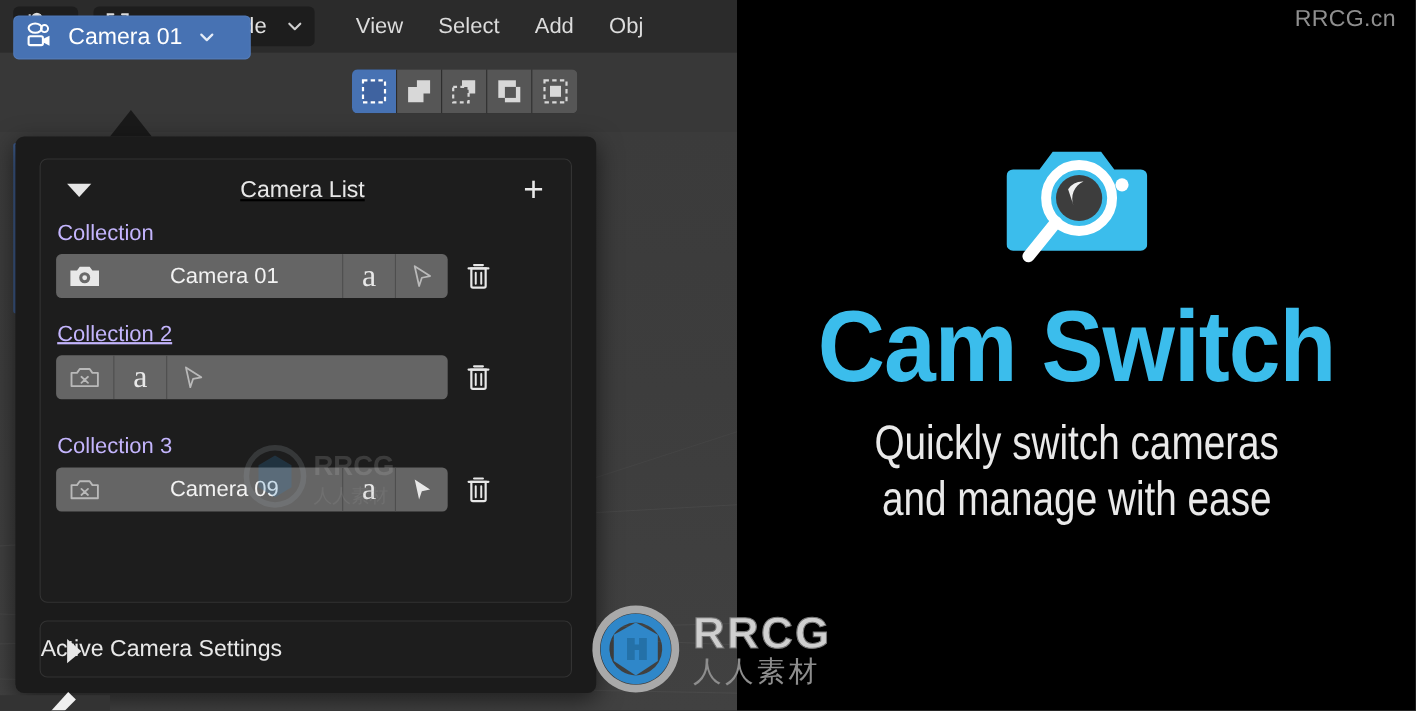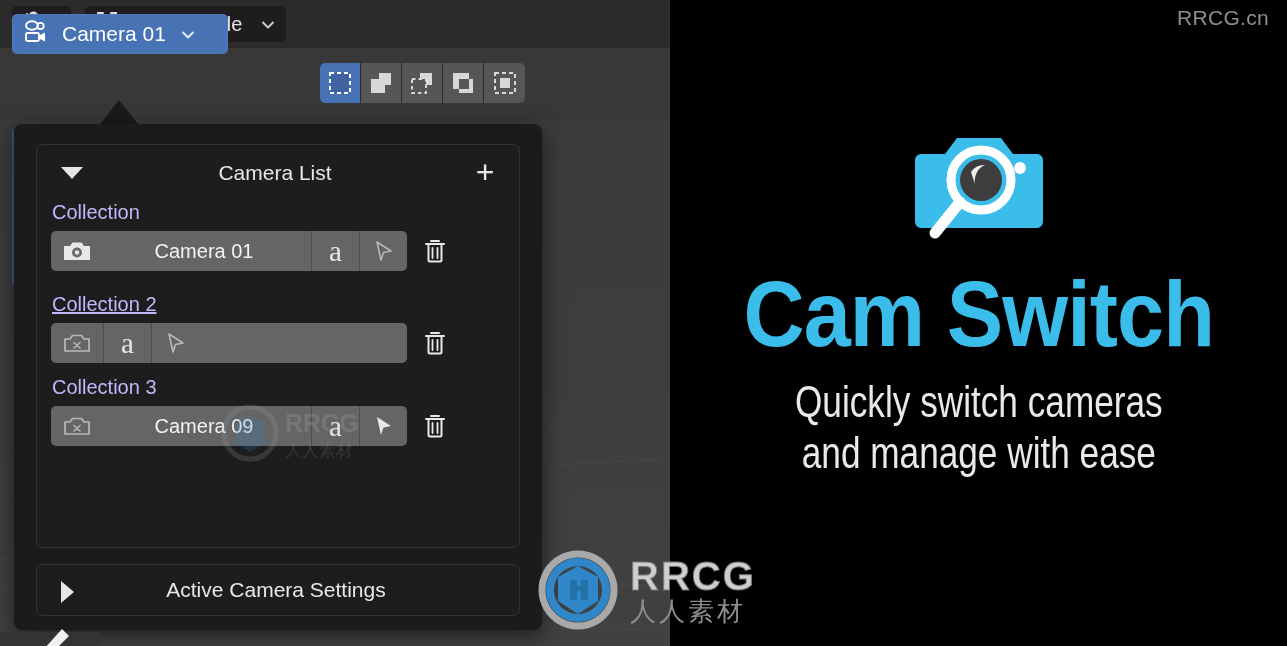--- a/index.html
+++ b/index.html
@@ -122,21 +122,21 @@
 
   .inner-box {
     position:absolute; left:22px; top:20px;
     width:484px; height:404px;
     background:#1d1d1d;
     border:1px solid #333;
     border-radius:7px;
   }
   .panel-head {
     position:relative; height:56px;
-    display:flex; align-items:center;
+    display:flex; align-items:center;text-decoration:underline;
   }
   .tri-down {
     position:absolute; left:24px; top:22px;
     width:0;height:0;
     border-left:11px solid transparent;
     border-right:11px solid transparent;
     border-top:12px solid #e6e6e6;
     cursor:pointer;
   }
   .panel-title {
@@ -202,21 +202,21 @@
     cursor:pointer;
   }
   .tri-right {
     position:absolute; left:24px; top:16px;
     width:0;height:0;
     border-top:11px solid transparent;
     border-bottom:11px solid transparent;
     border-left:13px solid #e6e6e6;
   }
   .settings-label {
-    width:100%; text-align:center;
+    width:100%; 
     color:#e8e8e8; font-size:21px;
     padding-right:4px;
   }
 
   
   .tool-sliver {
     position:absolute; left:0px; top:632px;
     width:100px; height:14px;
     background:#333333;
   }
@@ -314,20 +314,26 @@
           </svg>
         </span>
         <span class="mode-label">Object Mode</span>
         <span class="caret" style="margin-left:8px;">
           <svg width="16" height="11" viewBox="0 0 16 11">
             <path d="M3 3.5 L8 8.5 L13 3.5" stroke="#cfcfcf" stroke-width="1.9" fill="none" stroke-linecap="round" stroke-linejoin="round"></path>
           </svg>
         </span>
       </div>
 
+      <div class="menu-items">
+        <span class="menu-item">View</span>
+        <span class="menu-item">Select</span>
+        <span class="menu-item">Add</span>
+        <span class="menu-item">Obj</span>
+      </div>
     </div>
 
     <div class="subheader"></div>
 
     <div class="cam-dropdown">
       <span>
         <svg width="30" height="26" viewBox="0 0 30 26">
           <ellipse cx="10" cy="6.5" rx="6" ry="4.2" stroke="#ffffff" stroke-width="1.9" fill="none"></ellipse>
           <circle cx="18.5" cy="7" r="3.2" stroke="#ffffff" stroke-width="1.8" fill="none"></circle>
           <rect x="4" y="14" width="13" height="8" rx="1.5" stroke="#ffffff" stroke-width="1.9" fill="none"></rect>
@@ -436,21 +442,21 @@
           </div>
           <div class="trash-btn">
             <svg width="26" height="28" viewBox="0 0 26 28">
               <path d="M9 4 h8 M4 7 h18" stroke="#e8e8e8" stroke-width="2" fill="none" stroke-linecap="round"></path>
               <path d="M6.5 7 h13 v16 a1.5 1.5 0 0 1 -1.5 1.5 h-10 a1.5 1.5 0 0 1 -1.5 -1.5 Z" fill="none" stroke="#e8e8e8" stroke-width="2"></path>
               <path d="M10.5 11 v10 M15.5 11 v10" stroke="#e8e8e8" stroke-width="1.8" stroke-linecap="round"></path>
             </svg>
           </div>
         </div>
 
-        <div class="coll-label" style="margin-top:13px;">Collection 3</div>
+        <div class="coll-label" style="margin-top:32px;">Collection 3</div>
         <div class="cam-row">
           <div class="cam-pill">
             <div class="pill-icon">
               <svg width="30" height="24" viewBox="0 0 30 24">
                 <path d="M3 8 h5 l2.5-3.5 h9 L22 8 h5 v12 H3 Z" fill="none" stroke="#b9b9b9" stroke-width="1.7" stroke-linejoin="round"></path>
                 <path d="M12 11.5 L18 17 M18 11.5 L12 17" stroke="#b9b9b9" stroke-width="1.6" stroke-linecap="round"></path>
               </svg>
             </div>
             <div class="pill-name">Camera 09</div>
             <div class="pill-act">

